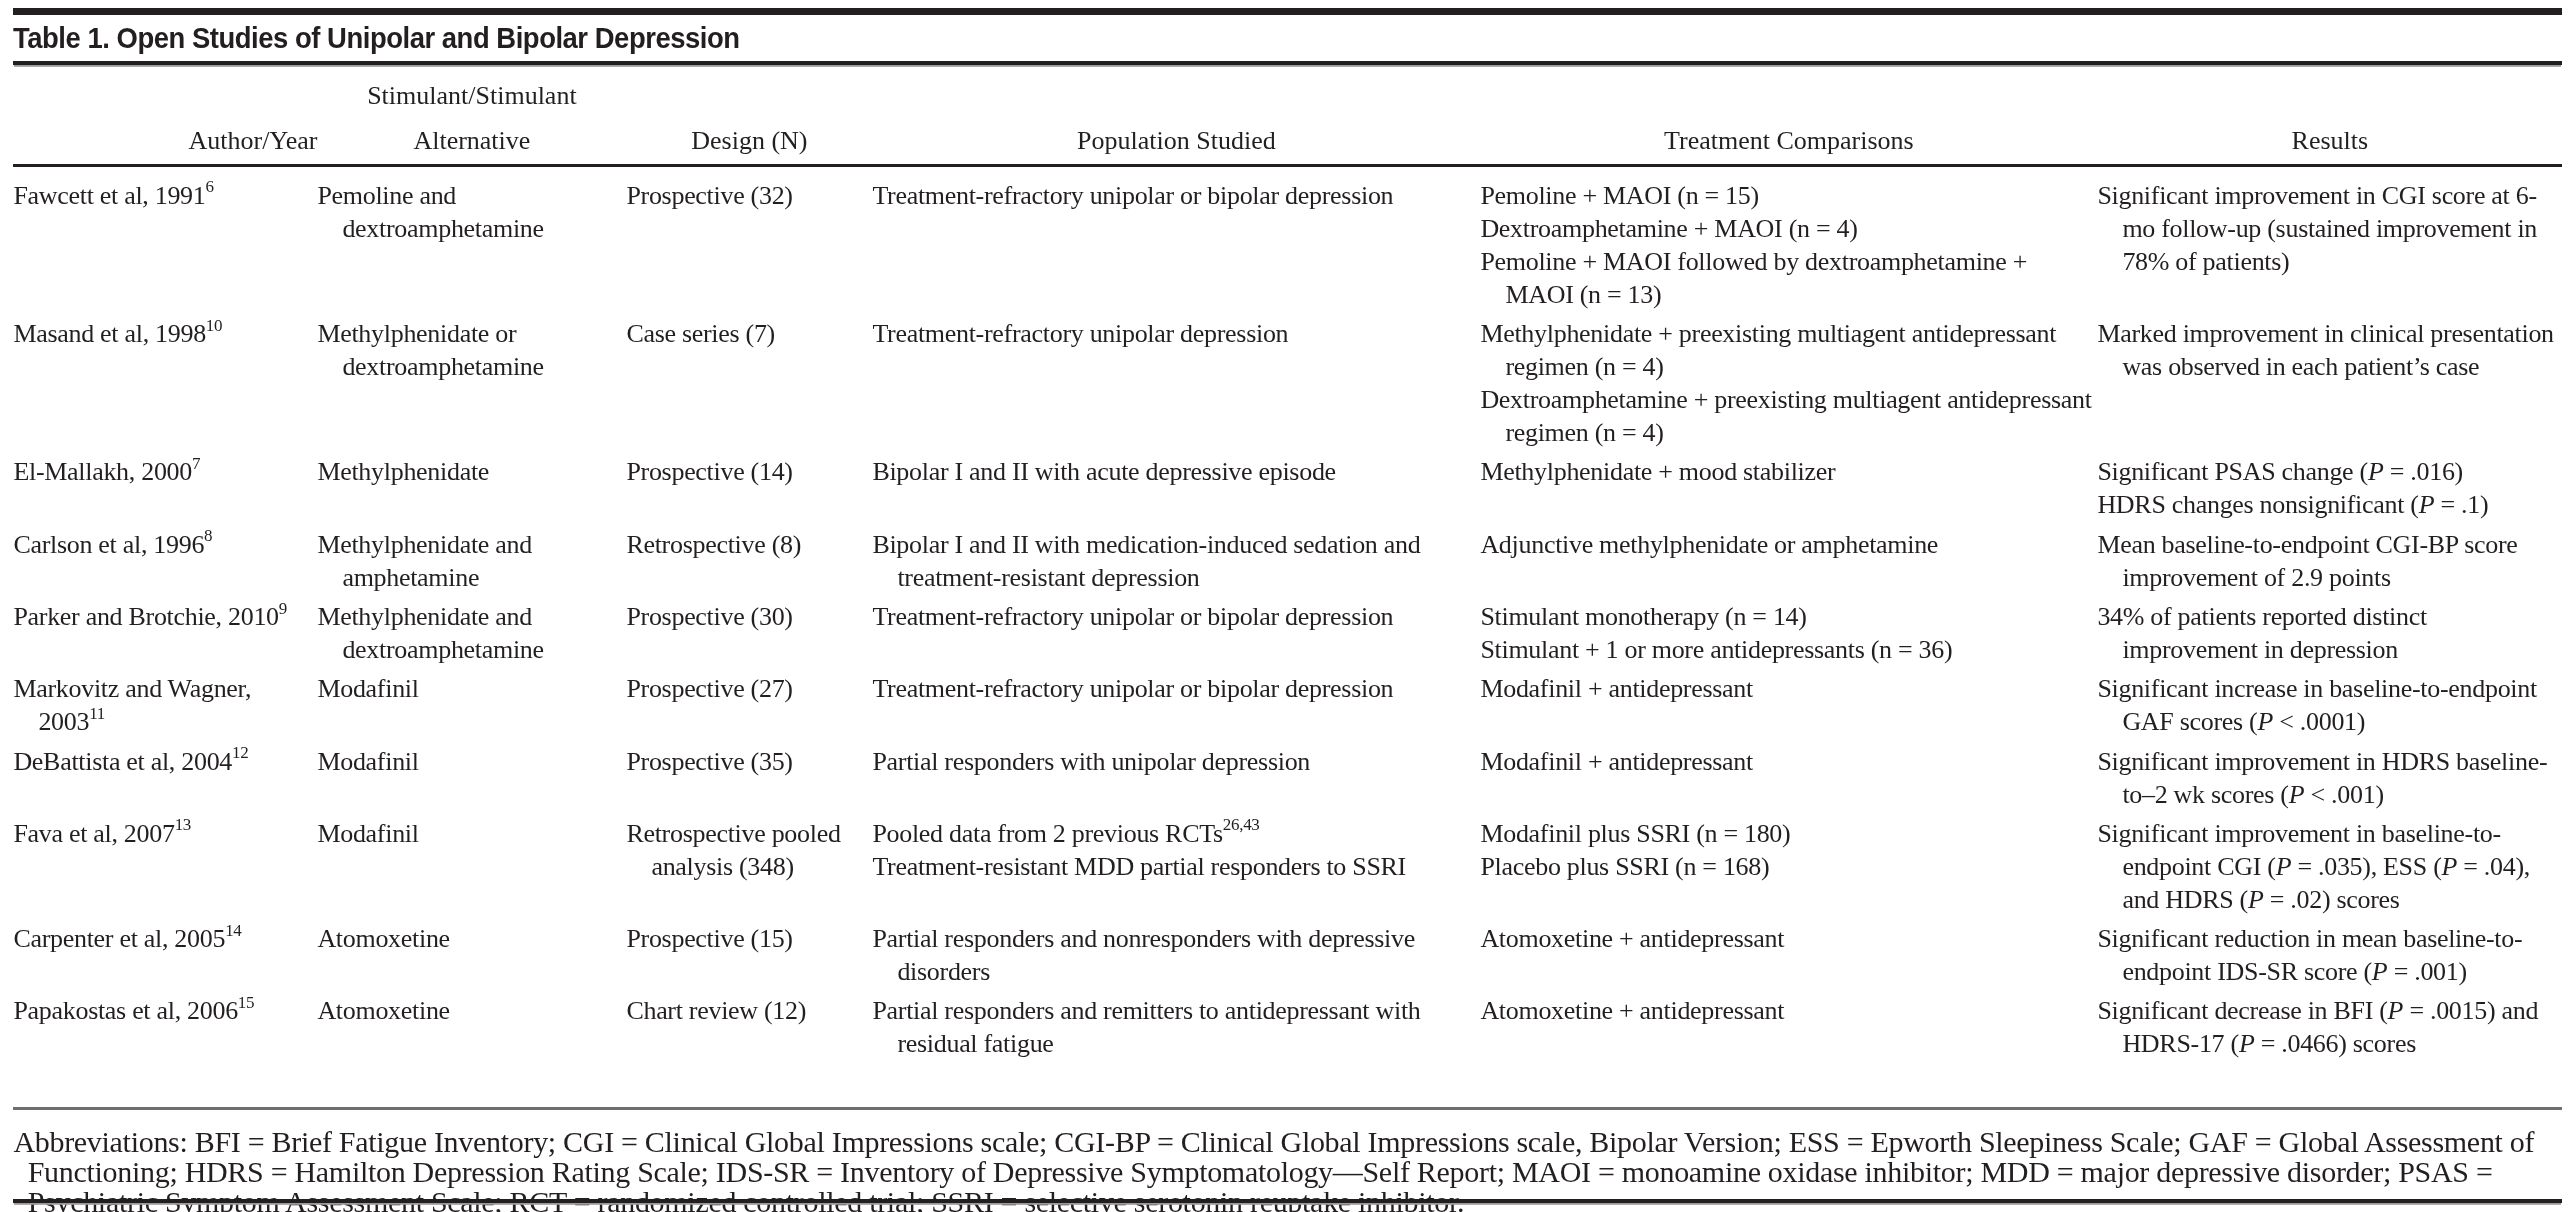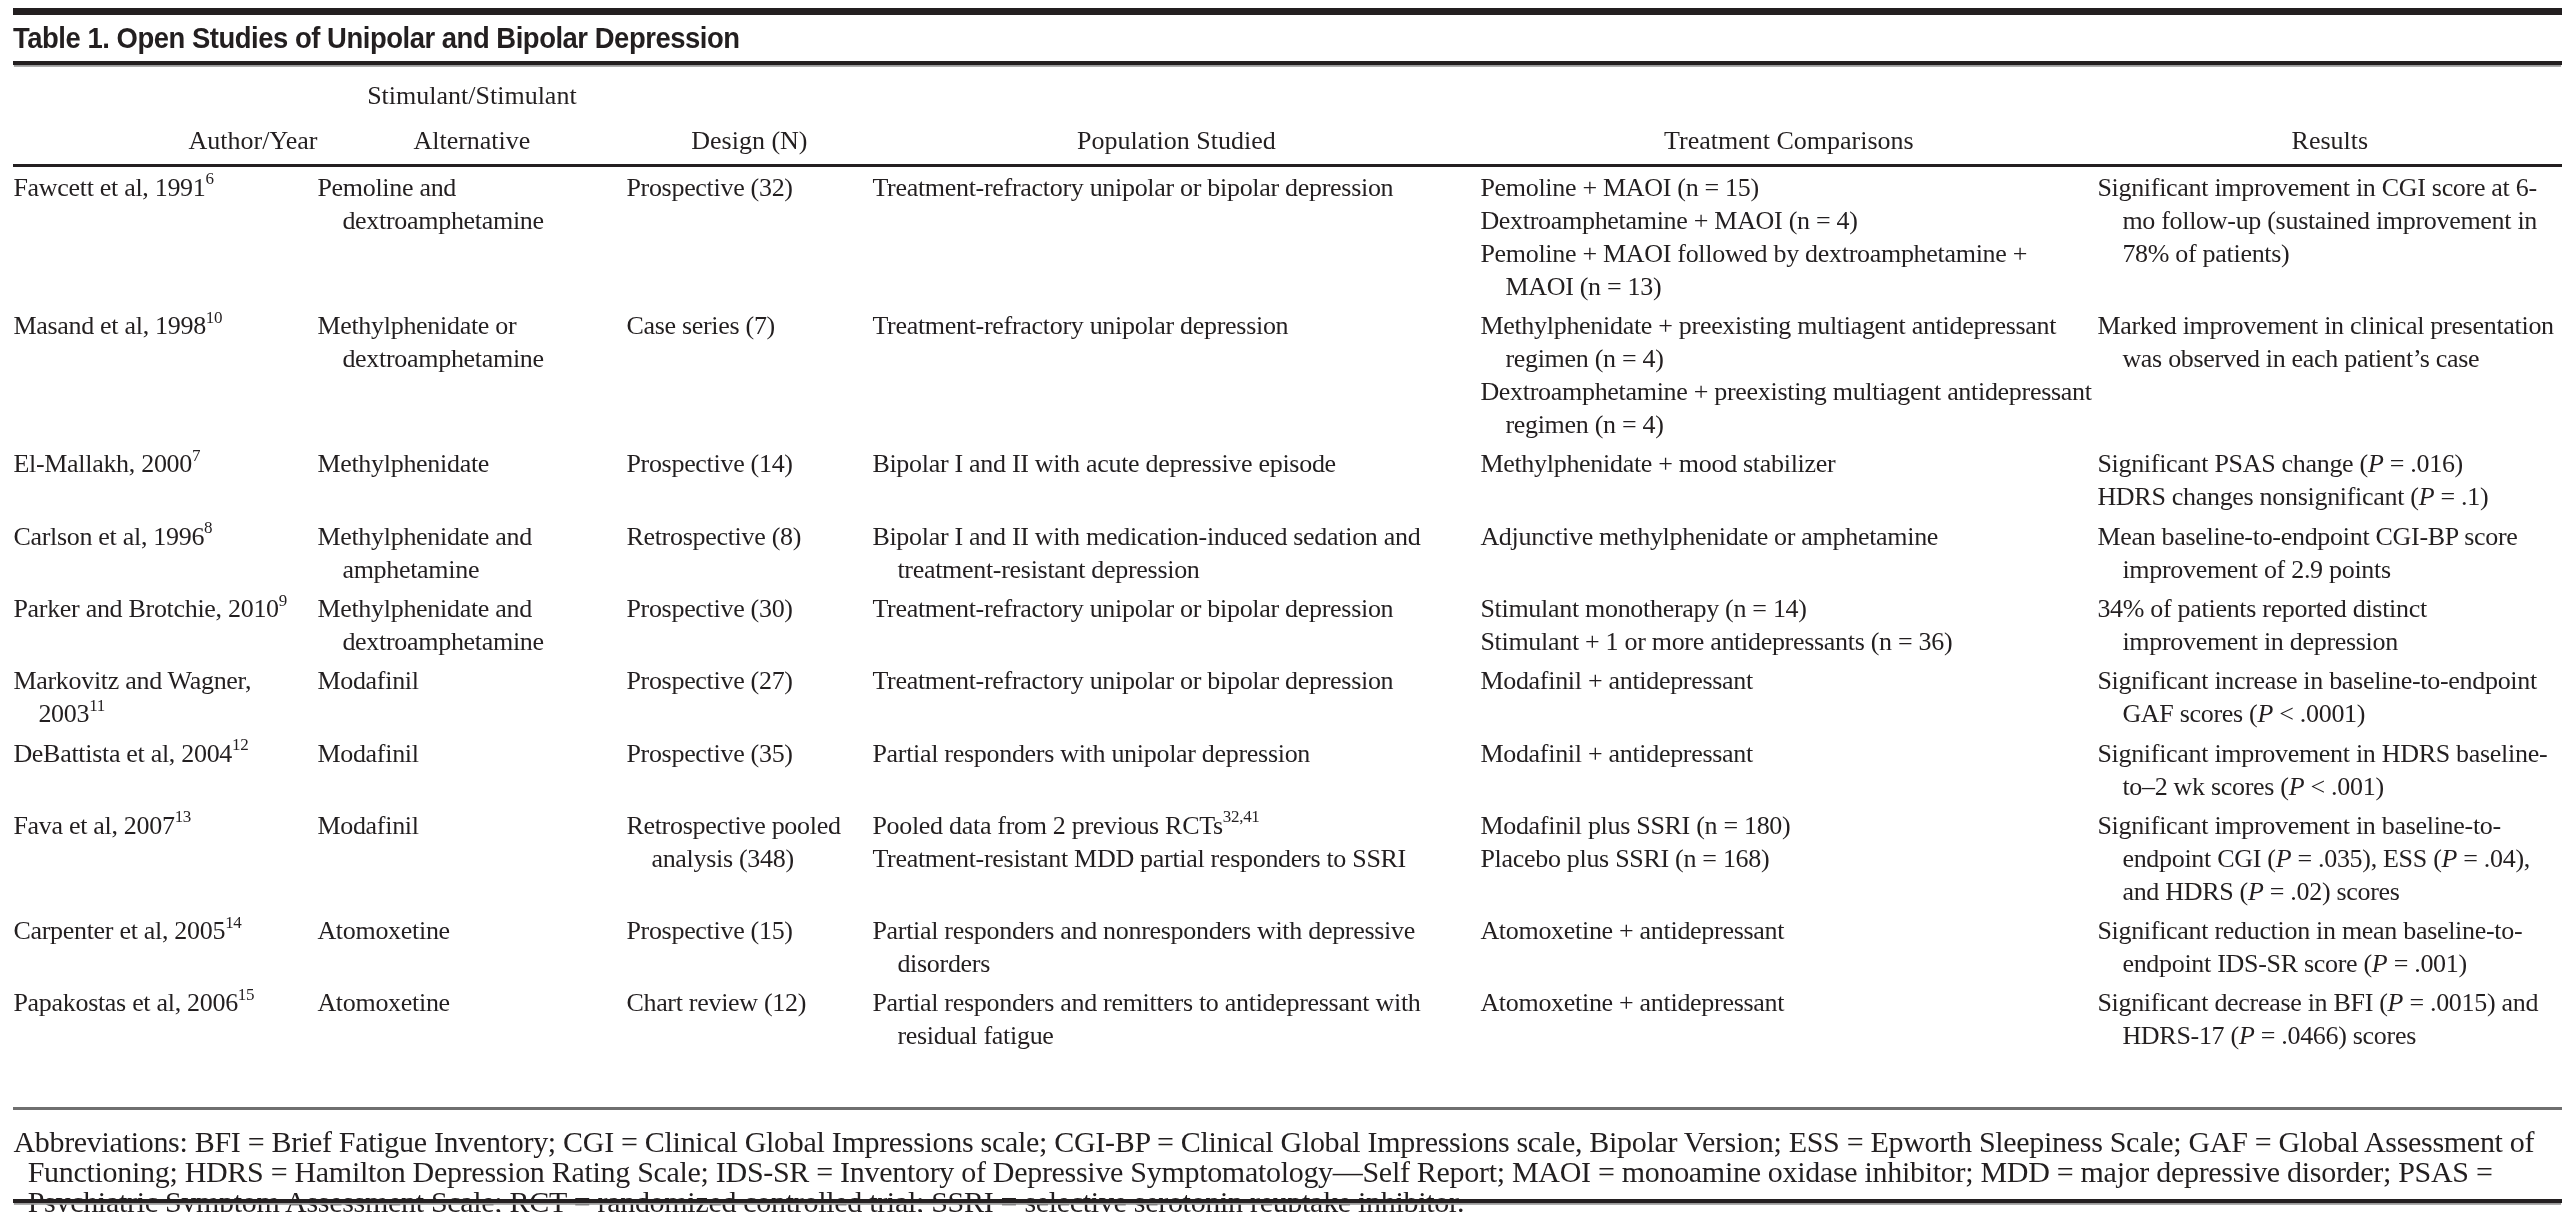--- a/index.html
+++ b/index.html
@@ -31,21 +31,21 @@
   table.data col.c4 { width:617px; }
   table.data col.c5 { width:465px; }
   table.data th {
     font-weight:normal; vertical-align:bottom; padding:3.6px 0 7.2px 0;
     border-bottom:3.6px solid #231f20;
   }
   table.data th.left { text-align:right; }
   table.data th.center { text-align:center; }
   table.data td { vertical-align:top; padding:0 0 0 0; }
   table.data tr.row td { padding-bottom:6.3px; }
-  table.data tr.first td { padding-top:4px; }
+  table.data tr.first td { padding-top:12px; }
   .line { display:block; padding-left:25px; text-indent:-25px; letter-spacing:-0.3px; }
   sup { font-size:17px; line-height:0; vertical-align:super; position:relative; top:-1.8px; }
   i { font-style:italic; }
   .header-stack { display:block;margin-top:12px; }
 
   .footnote {
     position:absolute; left:0; top:1115px; width:2549px;
     font-size:30px; line-height:30px; letter-spacing:-0.3px;
     padding-left:14.3px; text-indent:-14.3px; box-sizing:border-box;margin-top:12px;
   }
@@ -240,21 +240,21 @@
           <td>
             <span class="line"><span>Fava et al, 2007</span><sup>13</sup></span>
           </td>
           <td>
             <span class="line"><span>Modafinil</span></span>
           </td>
           <td>
             <span class="line"><span>Retrospective pooled analysis (348)</span></span>
           </td>
           <td>
-            <span class="line"><span>Pooled data from 2 previous RCTs</span><sup>32,41</sup></span>
+            <span class="line"><span>Pooled data from 2 previous RCTs</span><sup>26,43</sup></span>
             <span class="line"><span>Treatment-resistant MDD partial responders to SSRI</span></span>
           </td>
           <td>
             <span class="line"><span>Modafinil plus SSRI (n = 180)</span></span>
             <span class="line"><span>Placebo plus SSRI (n = 168)</span></span>
           </td>
           <td>
             <span class="line"><span>Significant improvement in baseline-to-endpoint CGI (<i>P</i> = .035), ESS (<i>P</i> = .04), and HDRS (<i>P</i> = .02) scores</span></span>
           </td>
         </tr>

